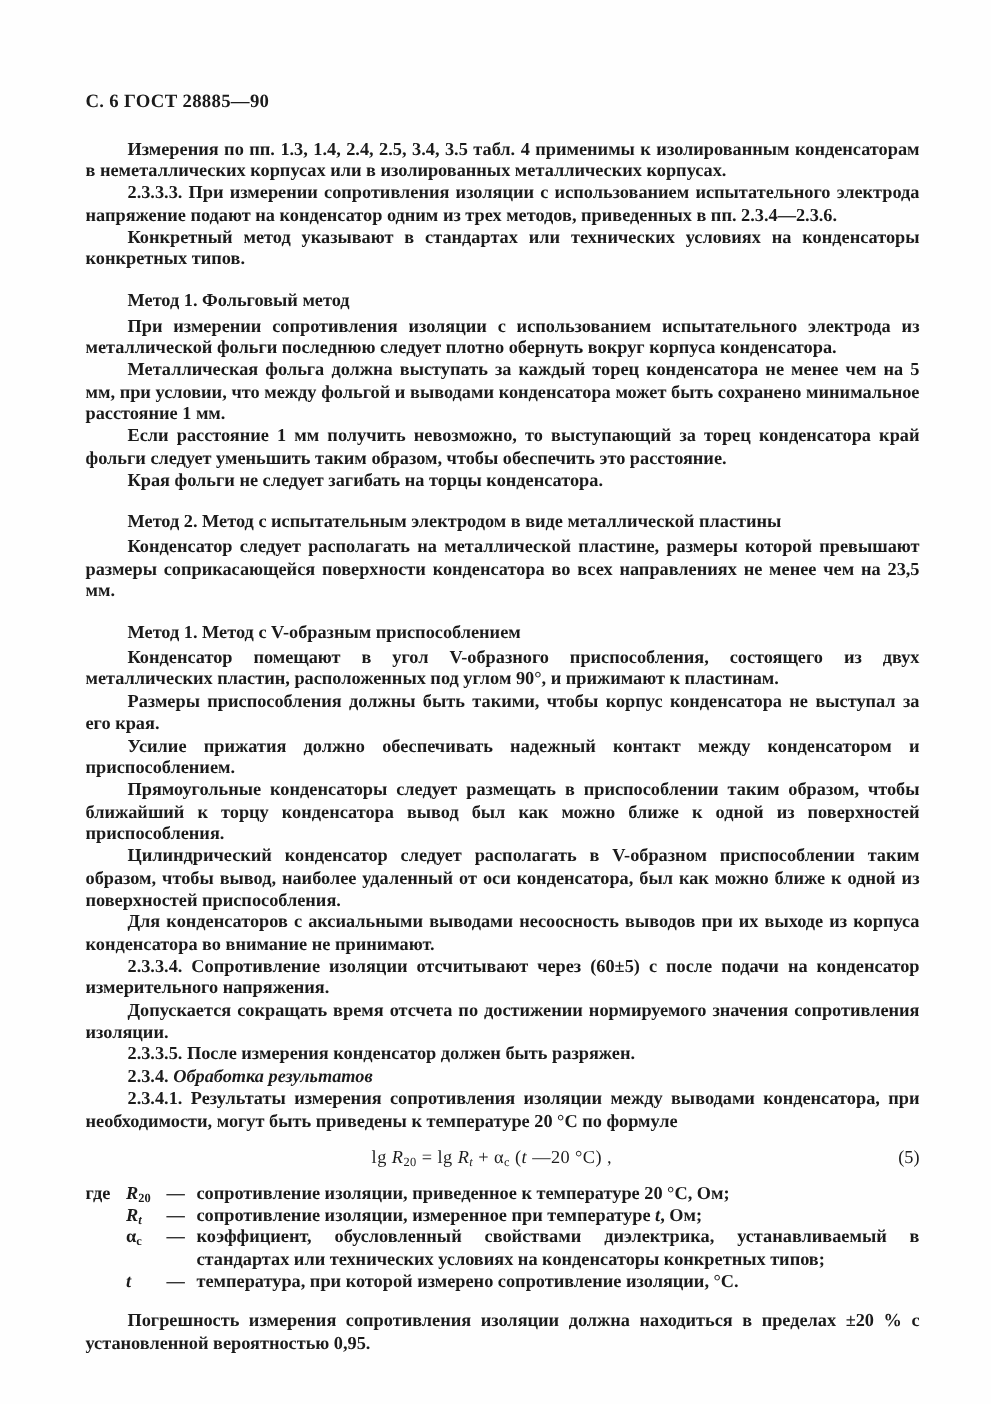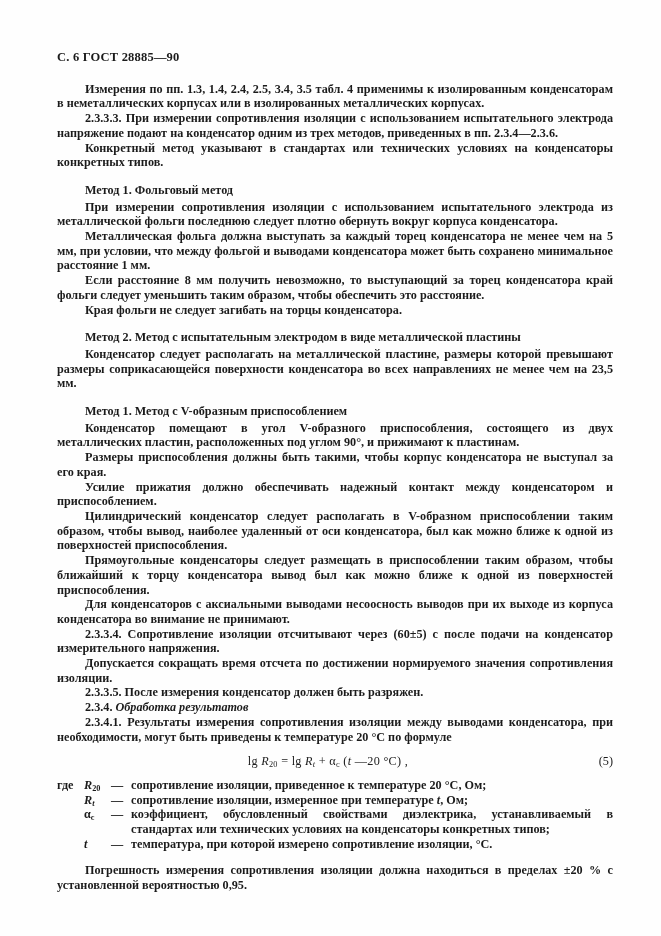--- a/index.html
+++ b/index.html
@@ -9,21 +9,21 @@
     position: relative;
     width: 661px; height: 936px;
     background: #fefefe;
     color: #1b1b1b;
     font-family: "Liberation Serif", "DejaVu Serif", serif;
     font-size: 12.2px;
     line-height: 14.7px;
   }
   .content {
     position: absolute;
-    left: 57px; top: 50px;
+    left: 57px; top: 60px;
     width: 556px;
   }
   .doc-header {
     font-weight: bold;
     font-size: 12.5px;
     margin-bottom: 17px;
     letter-spacing: 0.2px;
   }
   p.p, p.h {
     text-align: justify;
@@ -45,30 +45,30 @@
 <div class="page">
   <div class="content">
     <div class="doc-header">С. 6 ГОСТ 28885—90</div>
     <div>
         <p class="p"><span>Измерения по пп. 1.3, 1.4, 2.4, 2.5, 3.4, 3.5 табл. 4 применимы к изолированным конденсаторам в неметаллических корпусах или в изолированных металлических корпусах.</span></p>
         <p class="p"><span>2.3.3.3. При измерении сопротивления изоляции с использованием испытательного электрода напряжение подают на конденсатор одним из трех методов, приведенных в пп. 2.3.4—2.3.6.</span></p>
         <p class="p"><span>Конкретный метод указывают в стандартах или технических условиях на конденсаторы конкретных типов.</span></p>
         <p class="h"><span>Метод 1. Фольговый метод</span></p>
         <p class="p"><span>При измерении сопротивления изоляции с использованием испытательного электрода из металлической фольги последнюю следует плотно обернуть вокруг корпуса конденсатора.</span></p>
         <p class="p"><span>Металлическая фольга должна выступать за каждый торец конденсатора не менее чем на 5 мм, при условии, что между фольгой и выводами конденсатора может быть сохранено минимальное расстояние 1 мм.</span></p>
-        <p class="p"><span>Если расстояние 8 мм получить невозможно, то выступающий за торец конденсатора край фольги следует уменьшить таким образом, чтобы обеспечить это расстояние.</span></p>
+        <p class="p"><span>Если расстояние 1 мм получить невозможно, то выступающий за торец конденсатора край фольги следует уменьшить таким образом, чтобы обеспечить это расстояние.</span></p>
         <p class="p"><span>Края фольги не следует загибать на торцы конденсатора.</span></p>
         <p class="h"><span>Метод 2. Метод с испытательным электродом в виде металлической пластины</span></p>
         <p class="p"><span>Конденсатор следует располагать на металлической пластине, размеры которой превышают размеры соприкасающейся поверхности конденсатора во всех направлениях не менее чем на 23,5 мм.</span></p>
         <p class="h"><span>Метод 1. Метод с V-образным приспособлением</span></p>
         <p class="p"><span>Конденсатор помещают в угол V-образного приспособления, состоящего из двух металлических пластин, расположенных под углом 90°, и прижимают к пластинам.</span></p>
         <p class="p"><span>Размеры приспособления должны быть такими, чтобы корпус конденсатора не выступал за его края.</span></p>
         <p class="p"><span>Усилие прижатия должно обеспечивать надежный контакт между конденсатором и приспособлением.</span></p>
+        <p class="p"><span>Прямоугольные конденсаторы следует размещать в приспособлении таким образом, чтобы ближайший к торцу конденсатора вывод был как можно ближе к одной из поверхностей приспособления.</span></p>
         <p class="p"><span>Цилиндрический конденсатор следует располагать в V-образном приспособлении таким образом, чтобы вывод, наиболее удаленный от оси конденсатора, был как можно ближе к одной из поверхностей приспособления.</span></p>
-        <p class="p"><span>Прямоугольные конденсаторы следует размещать в приспособлении таким образом, чтобы ближайший к торцу конденсатора вывод был как можно ближе к одной из поверхностей приспособления.</span></p>
         <p class="p"><span>Для конденсаторов с аксиальными выводами несоосность выводов при их выходе из корпуса конденсатора во внимание не принимают.</span></p>
         <p class="p"><span>2.3.3.4. Сопротивление изоляции отсчитывают через (60±5) с после подачи на конденсатор измерительного напряжения.</span></p>
         <p class="p"><span>Допускается сокращать время отсчета по достижении нормируемого значения сопротивления изоляции.</span></p>
         <p class="p"><span>2.3.3.5. После измерения конденсатор должен быть разряжен.</span></p>
         <p class="p"><span>2.3.4. </span><span style="font-style: italic;">Обработка результатов</span></p>
         <p class="p"><span>2.3.4.1. Результаты измерения сопротивления изоляции между выводами конденсатора, при необходимости, могут быть приведены к температуре 20 °С по формуле</span></p>
         <div class="formula">
           <span class="fx"><span>lg </span><span style="font-style: italic;">R</span><sub>20</sub><span> = lg </span><span style="font-style: italic;">R</span><sub style="font-style: italic;">t</sub><span> + α</span><sub>c</sub><span> (</span><span style="font-style: italic;">t</span><span> —20 °С) ,</span></span>
           <span class="fnum">(5)</span>
         </div>

